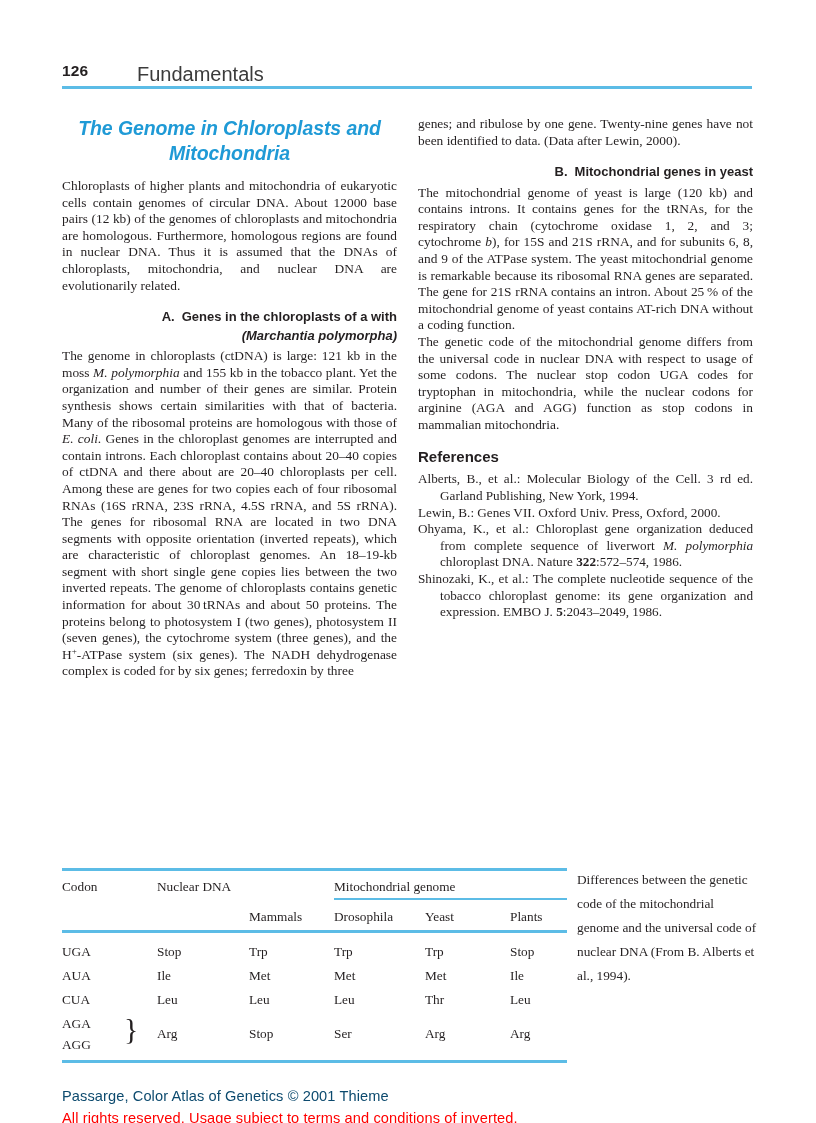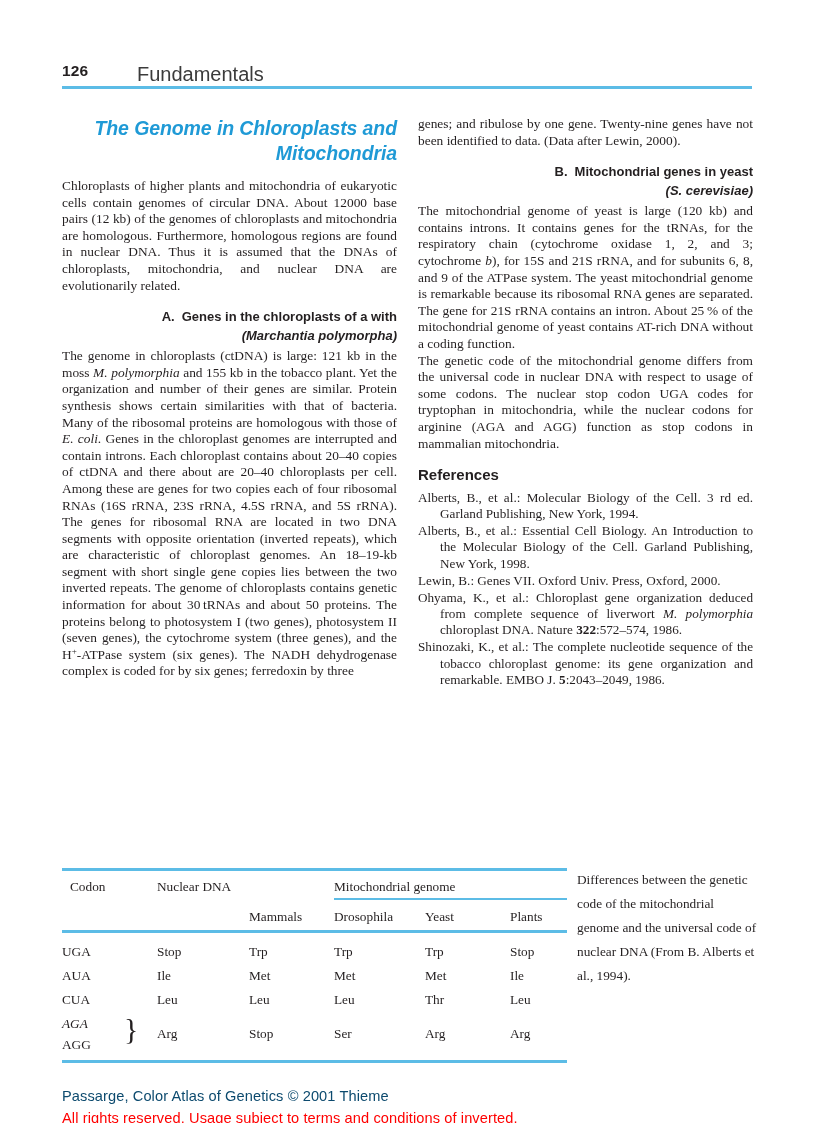--- a/index.html
+++ b/index.html
@@ -79,21 +79,21 @@
 
   .title {
     font-family: "Liberation Sans", sans-serif;
     font-size: 19.5px;
     line-height: 25px;
     font-weight: bold;
     font-style: italic;
     color: #1f9ad6;
     margin: 0 0 12px 0;
     letter-spacing: -0.1px;
-    text-align: right;
+    text-align: center;
   }
 
   p {
     margin: 0;
     text-align: justify;
   }
   p + p { margin-top: 0; }
 
   .sec-head {
     font-family: "Liberation Sans", sans-serif;
@@ -236,46 +236,44 @@
     <p><span>The genome in chloroplasts (ctDNA) is large: 121 kb in the moss </span><i class="it">M. polymorphia</i><span> and 155 kb in the tobacco plant. Yet the organization and number of their genes are similar. Protein synthesis shows certain similarities with that of bacteria. Many of the ribosomal proteins are homologous with those of </span><i class="it">E. coli</i><span>. Genes in the chloroplast genomes are interrupted and contain introns. Each chloroplast contains about 20–40 copies of ctDNA and there about are 20–40 chloroplasts per cell. Among these are genes for two copies each of four ribosomal RNAs (16S rRNA, 23S rRNA, 4.5S rRNA, and 5S rRNA). The genes for ribosomal RNA are located in two DNA segments with opposite orientation (inverted repeats), which are characteristic of chloroplast genomes. An 18–19-kb segment with short single gene copies lies between the two inverted repeats. The genome of chloroplasts contains genetic information for about 30 tRNAs and about 50 proteins. The proteins belong to photosystem I (two genes), photosystem II (seven genes), the cytochrome system (three genes), and the H</span><sup>+</sup><span>-ATPase system (six genes). The NADH dehydrogenase complex is coded for by six genes; ferredoxin by three</span></p>
 
   </div>
 
   <div class="col col-right">
 
     <p>genes; and ribulose by one gene. Twenty-nine genes have not been identified to data. (Data after Lewin, 2000).</p>
 
     <div class="sec-head">
       <span class="letter">B.</span><span>Mitochondrial genes in yeast</span>
-      <span class="sub">(S. cerevisiae)</span>
     </div>
 
     <p><span>The mitochondrial genome of yeast is large (120 kb) and contains introns. It contains genes for the tRNAs, for the respiratory chain (cytochrome oxidase 1, 2, and 3; cytochrome </span><i class="it">b</i><span>), for 15S and 21S rRNA, and for subunits 6, 8, and 9 of the ATPase system. The yeast mitochondrial genome is remarkable because its ribosomal RNA genes are separated. The gene for 21S rRNA contains an intron. About 25 % of the mitochondrial genome of yeast contains AT-rich DNA without a coding function.</span></p>
 
     <p>The genetic code of the mitochondrial genome differs from the universal code in nuclear DNA with respect to usage of some codons. The nuclear stop codon UGA codes for tryptophan in mitochondria, while the nuclear codons for arginine (AGA and AGG) function as stop codons in mammalian mitochondria.</p>
 
     <div class="refs-head">References</div>
 
     <p class="ref"><span>Alberts, B., et al.: Molecular Biology of the Cell. 3 rd ed. Garland Publishing, New York, 1994.</span></p>
-    <p class="ref"><span>Alberts, B., et al.: Essential Cell Biology. An Introduction to the Molecular Biology of the Cell. Garland Publishing, New York, 1998.</span></p>
     <p class="ref"><span>Lewin, B.: Genes VII. Oxford Univ. Press, Oxford, 2000.</span></p>
     <p class="ref"><span>Ohyama, K., et al.: Chloroplast gene organization deduced from complete sequence of liverwort </span><i>M. polymorphia</i><span> chloroplast DNA. Nature </span><b>322</b><span>:572–574, 1986.</span></p>
-    <p class="ref"><span>Shinozaki, K., et al.: The complete nucleotide sequence of the tobacco chloroplast genome: its gene organization and remarkable. EMBO J. </span><b>5</b><span>:2043–2049, 1986.</span></p>
+    <p class="ref"><span>Shinozaki, K., et al.: The complete nucleotide sequence of the tobacco chloroplast genome: its gene organization and expression. EMBO J. </span><b>5</b><span>:2043–2049, 1986.</span></p>
 
   </div>
 
   <div class="tablewrap">
     <div class="tbl-area">
 
       <div class="tbl-rule r-top"></div>
       <div class="tbl-rule r-sub"></div>
       <div class="tbl-rule r-mid"></div>
       <div class="tbl-rule r-bot"></div>
 
-      <div class="tcell" style="left:8px;  top:11px;">Codon</div>
+      <div class="tcell" style="left:0px;  top:11px;">Codon</div>
       <div class="tcell" style="left:95px; top:11px;">Nuclear DNA</div>
       <div class="tcell" style="left:272px;top:11px;">Mitochondrial genome</div>
 
       <div class="tcell" style="left:187px;top:41px;">Mammals</div>
       <div class="tcell" style="left:272px;top:41px;">Drosophila</div>
       <div class="tcell" style="left:363px;top:41px;text-align:right;">Yeast</div>
       <div class="tcell" style="left:448px;top:41px;">Plants</div>
 
       <div class="tcell" style="left:0px;  top:76px;">UGA</div>
       <div class="tcell" style="left:95px; top:76px;">Stop</div>
@@ -291,21 +289,21 @@
       <div class="tcell" style="left:363px;top:100px;">Met</div>
       <div class="tcell" style="left:448px;top:100px;">Ile</div>
 
       <div class="tcell" style="left:0px;  top:124px;">CUA</div>
       <div class="tcell" style="left:95px; top:124px;">Leu</div>
       <div class="tcell" style="left:187px;top:124px;">Leu</div>
       <div class="tcell" style="left:272px;top:124px;">Leu</div>
       <div class="tcell" style="left:363px;top:124px;">Thr</div>
       <div class="tcell" style="left:448px;top:124px;">Leu</div>
 
-      <div class="tcell" style="left:0px;  top:148px;font-style:italic;">AGA</div>
+      <div class="tcell" style="left:0px;  top:148px;">AGA</div>
       <div class="tcell" style="left:0px;  top:169px;">AGG</div>
       <div class="brace" style="left:62px; top:146px;">}</div>
       <div class="tcell" style="left:95px; top:158px;">Arg</div>
       <div class="tcell" style="left:187px;top:158px;">Stop</div>
       <div class="tcell" style="left:272px;top:158px;">Ser</div>
       <div class="tcell" style="left:363px;top:158px;">Arg</div>
       <div class="tcell" style="left:448px;top:158px;">Arg</div>
 
       <div class="tbl-caption">Differences between the genetic code of the mitochondrial genome and the universal code of nuclear DNA (From B. Alberts et al., 1994).</div>
 

